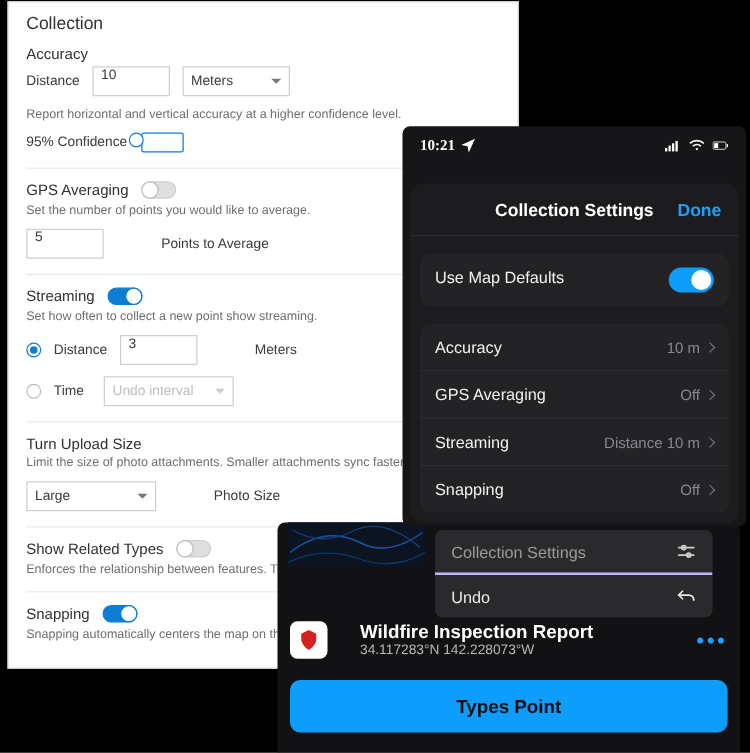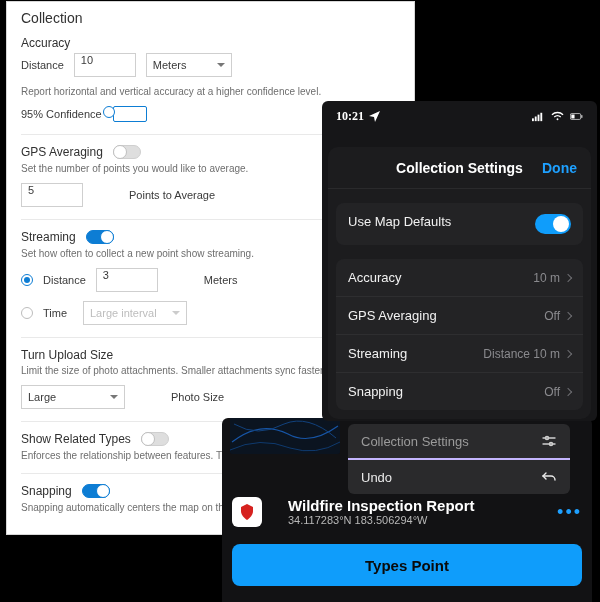--- a/index.html
+++ b/index.html
@@ -178,21 +178,21 @@
   <div class="dp-row">
     <span class="radio sel"></span>
     <span class="dp-lbl">Distance</span>
     <div class="dp-input">3</div>
     <span class="dp-lbl-right">Meters</span>
   </div>
   <div class="dp-row">
     <span class="radio unsel"></span>
     <span class="dp-lbl" style="min-width:30px">Time</span>
     <div class="dp-select wide disabled">
-      <span>Large interval</span>
+      <span>Undo interval</span>
       <span class="caret dim"></span>
     </div>
   </div>
 
   <div class="dp-divider"></div>
 
   <div class="dp-h2">Turn Upload Size</div>
   <div class="dp-desc">Limit the size of photo attachments. Smaller attachments sync faster.</div>
   <div class="dp-row">
     <div class="dp-select wide">
@@ -257,21 +257,21 @@
   </div>
 
   <div class="feature-bar">
     <div class="feature-icon">
       <svg viewBox="0 0 18 18">
           <path d="M9 1 L3 4 V8 C3 12 6 15 9 17 C12 15 15 12 15 8 V4 Z" fill="#d6221f"></path>
         </svg>
     </div>
     <div>
       <div class="feature-title">Wildfire Inspection Report</div>
-      <div class="feature-sub">34.117283°N  183.506294°W</div>
+      <div class="feature-sub">34.117283°N  142.228073°W</div>
     </div>
     <div class="feature-menu">•••</div>
   </div>
 
   <div class="update-btn">Types Point</div>
 </div>
 
 <div class="phone-front">
   <div class="status-bar">
     <span class="status-left">

